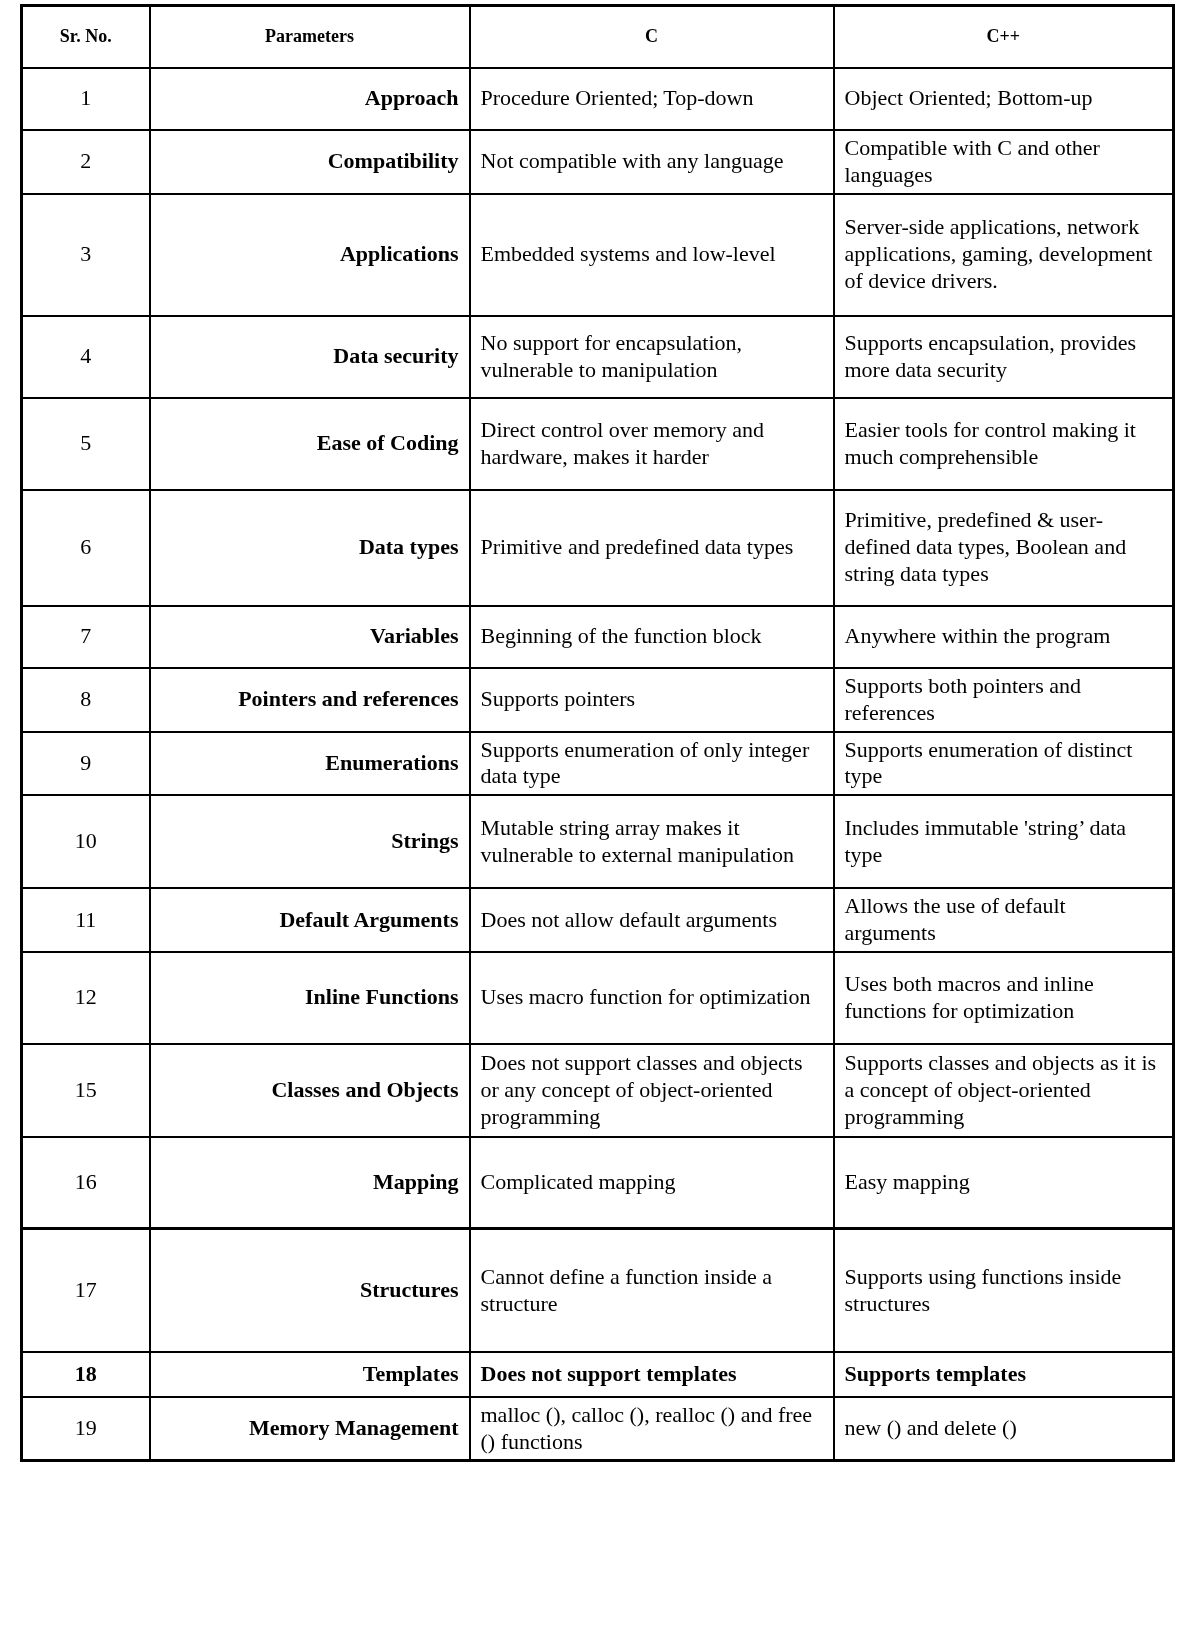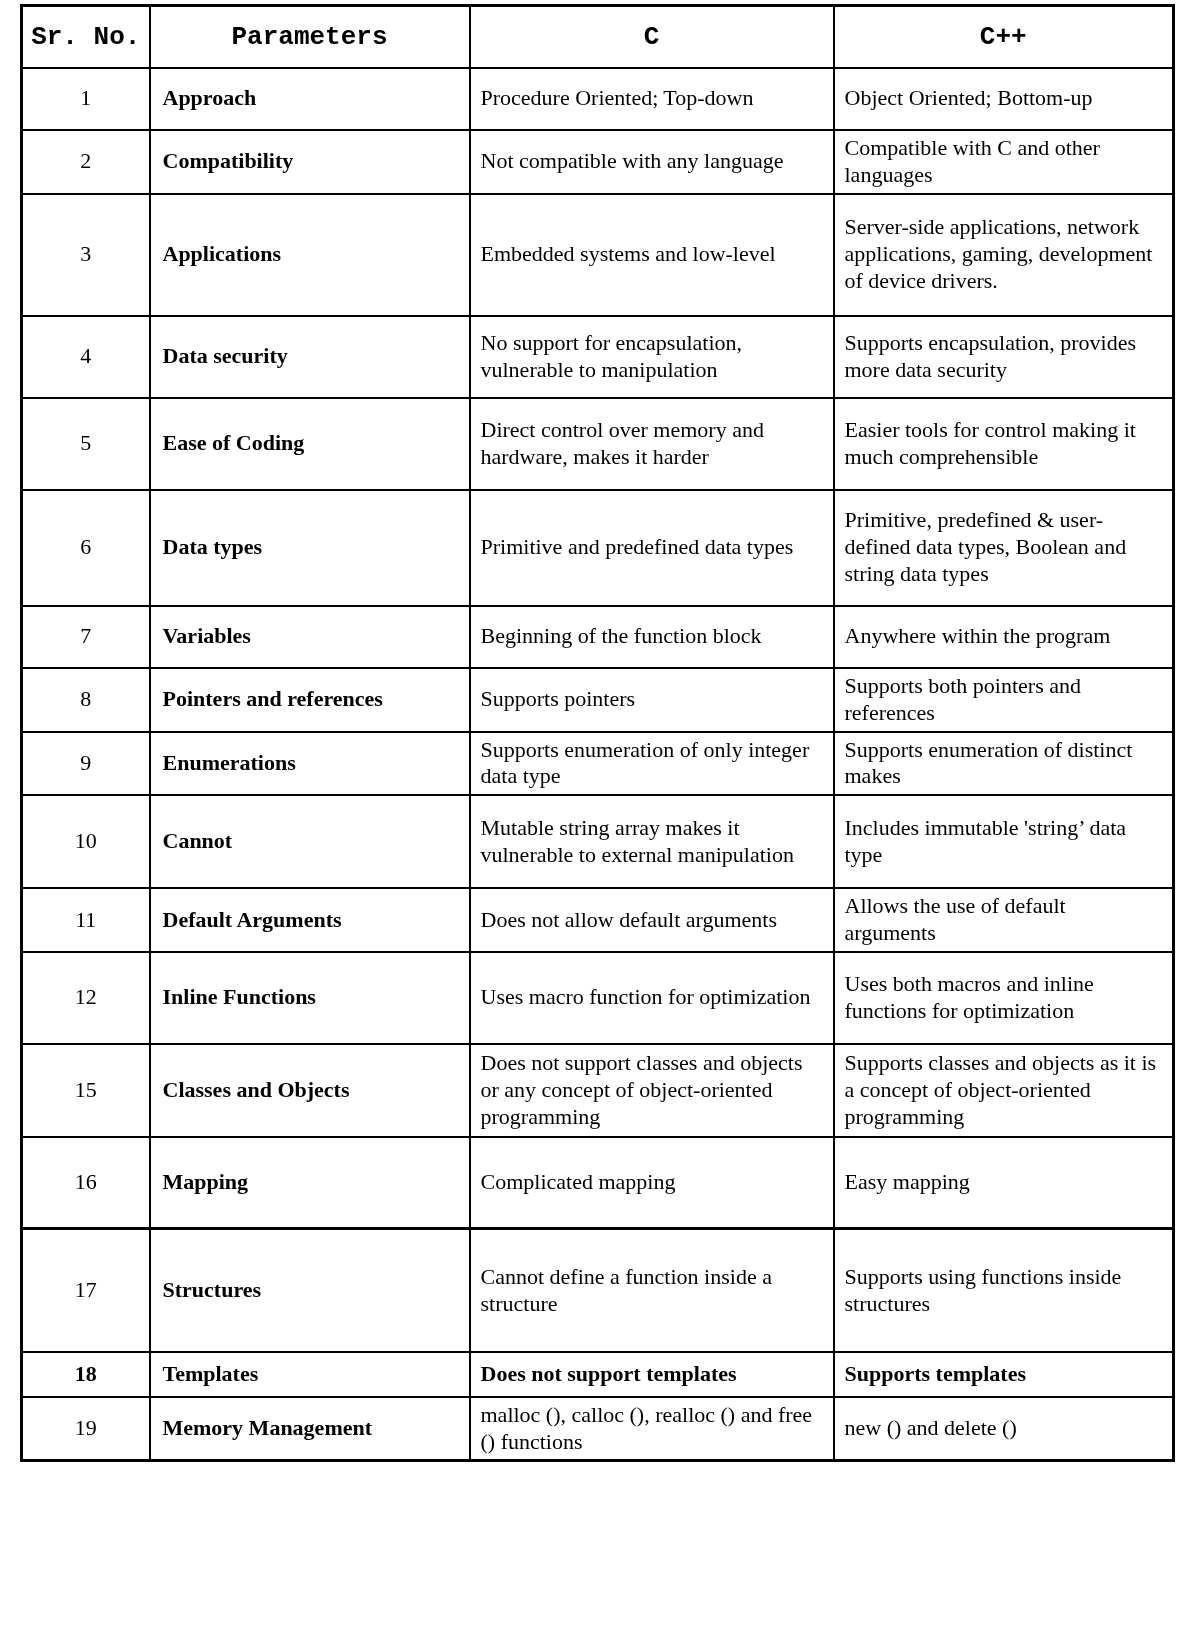--- a/index.html
+++ b/index.html
@@ -24,37 +24,37 @@
   }
   table.compare th,
   table.compare td {
     border: 2px solid #000000;
     vertical-align: middle;
     box-sizing: border-box;
     overflow: hidden;
   }
   thead th {
     border-bottom: 3px solid #000000;
-    font-size: 26px;
+    font-size: 18px;
     font-weight: bold;
     height: 62px;
     padding: 4px 6px;
-    font-family: Liberation Mono, monospace;
   }
   tbody td {
     font-size: 22px;
     line-height: 1.22;
     padding: 4px 10px;
   }
   td.num {
     text-align: center;
   }
   td.param {
     font-weight: bold;
     padding-left: 12px;
+    text-align: right;
   }
   
   tbody tr:nth-child(1)  td { height: 62px; }
   tbody tr:nth-child(2)  td { height: 64px; }
   tbody tr:nth-child(3)  td { height: 122px; }
   tbody tr:nth-child(4)  td { height: 82px; }
   tbody tr:nth-child(5)  td { height: 92px; }
   tbody tr:nth-child(6)  td { height: 116px; }
   tbody tr:nth-child(7)  td { height: 62px; }
   tbody tr:nth-child(8)  td { height: 64px; }
@@ -136,25 +136,25 @@
         <tr>
     <td class="num">8</td>
     <td class="param">Pointers and references</td>
     <td class="val">Supports pointers</td>
     <td class="val">Supports both pointers and references</td>
   </tr>
         <tr>
     <td class="num">9</td>
     <td class="param">Enumerations</td>
     <td class="val">Supports enumeration of only integer data type</td>
-    <td class="val">Supports enumeration of distinct makes</td>
+    <td class="val">Supports enumeration of distinct type</td>
   </tr>
         <tr>
     <td class="num">10</td>
-    <td class="param">Cannot</td>
+    <td class="param">Strings</td>
     <td class="val">Mutable string array makes it vulnerable to external manipulation</td>
     <td class="val">Includes immutable 'string’ data type</td>
   </tr>
         <tr>
     <td class="num">11</td>
     <td class="param">Default Arguments</td>
     <td class="val">Does not allow default arguments</td>
     <td class="val">Allows the use of default arguments</td>
   </tr>
         <tr>

